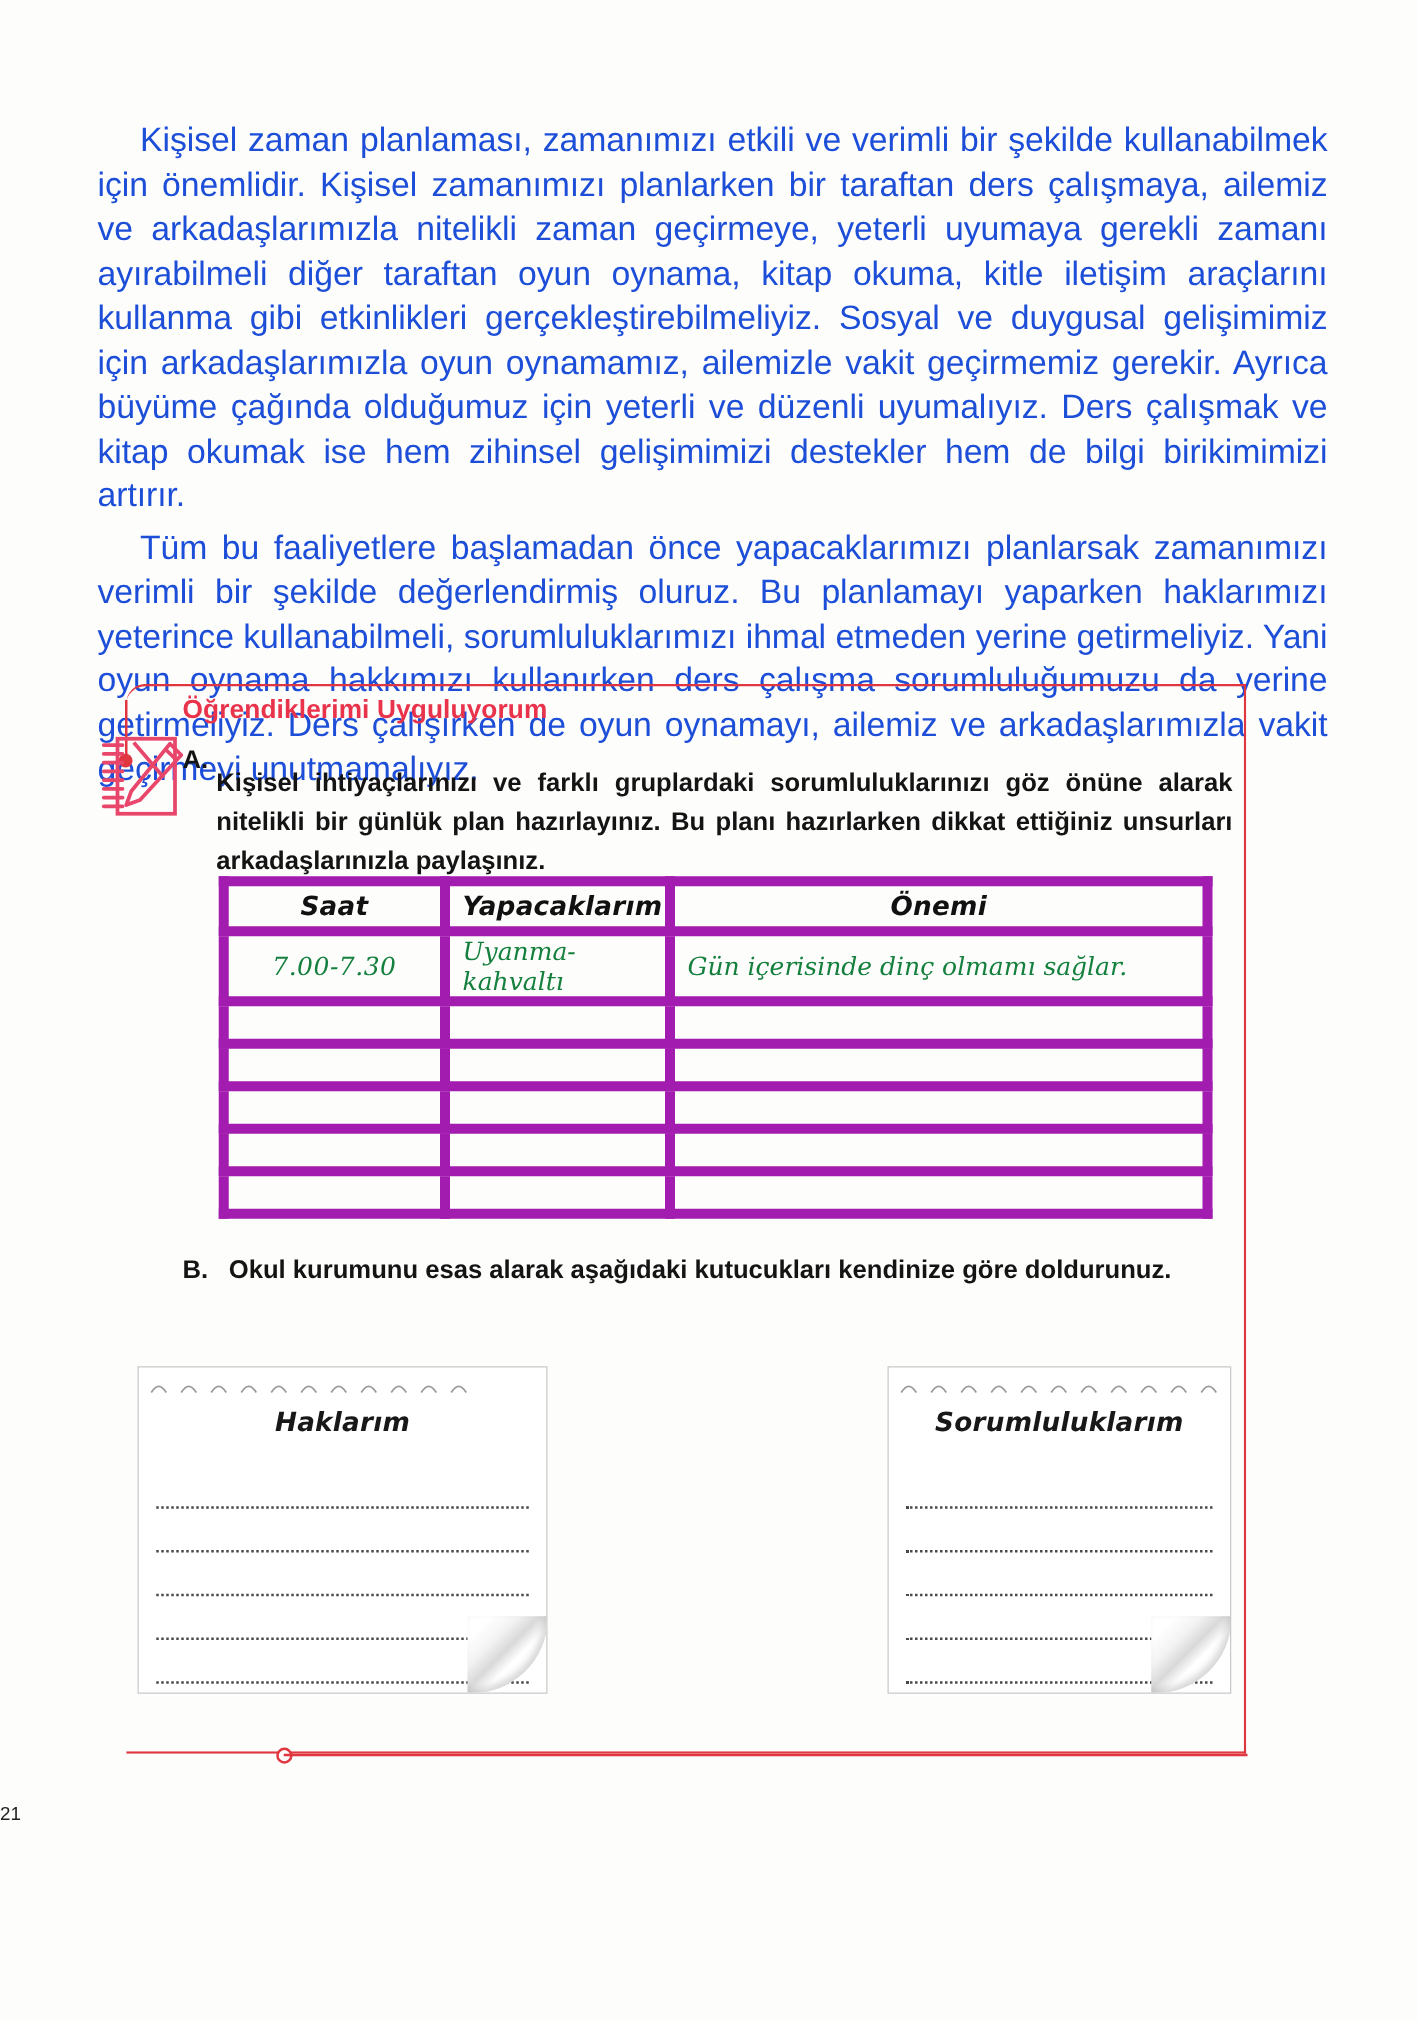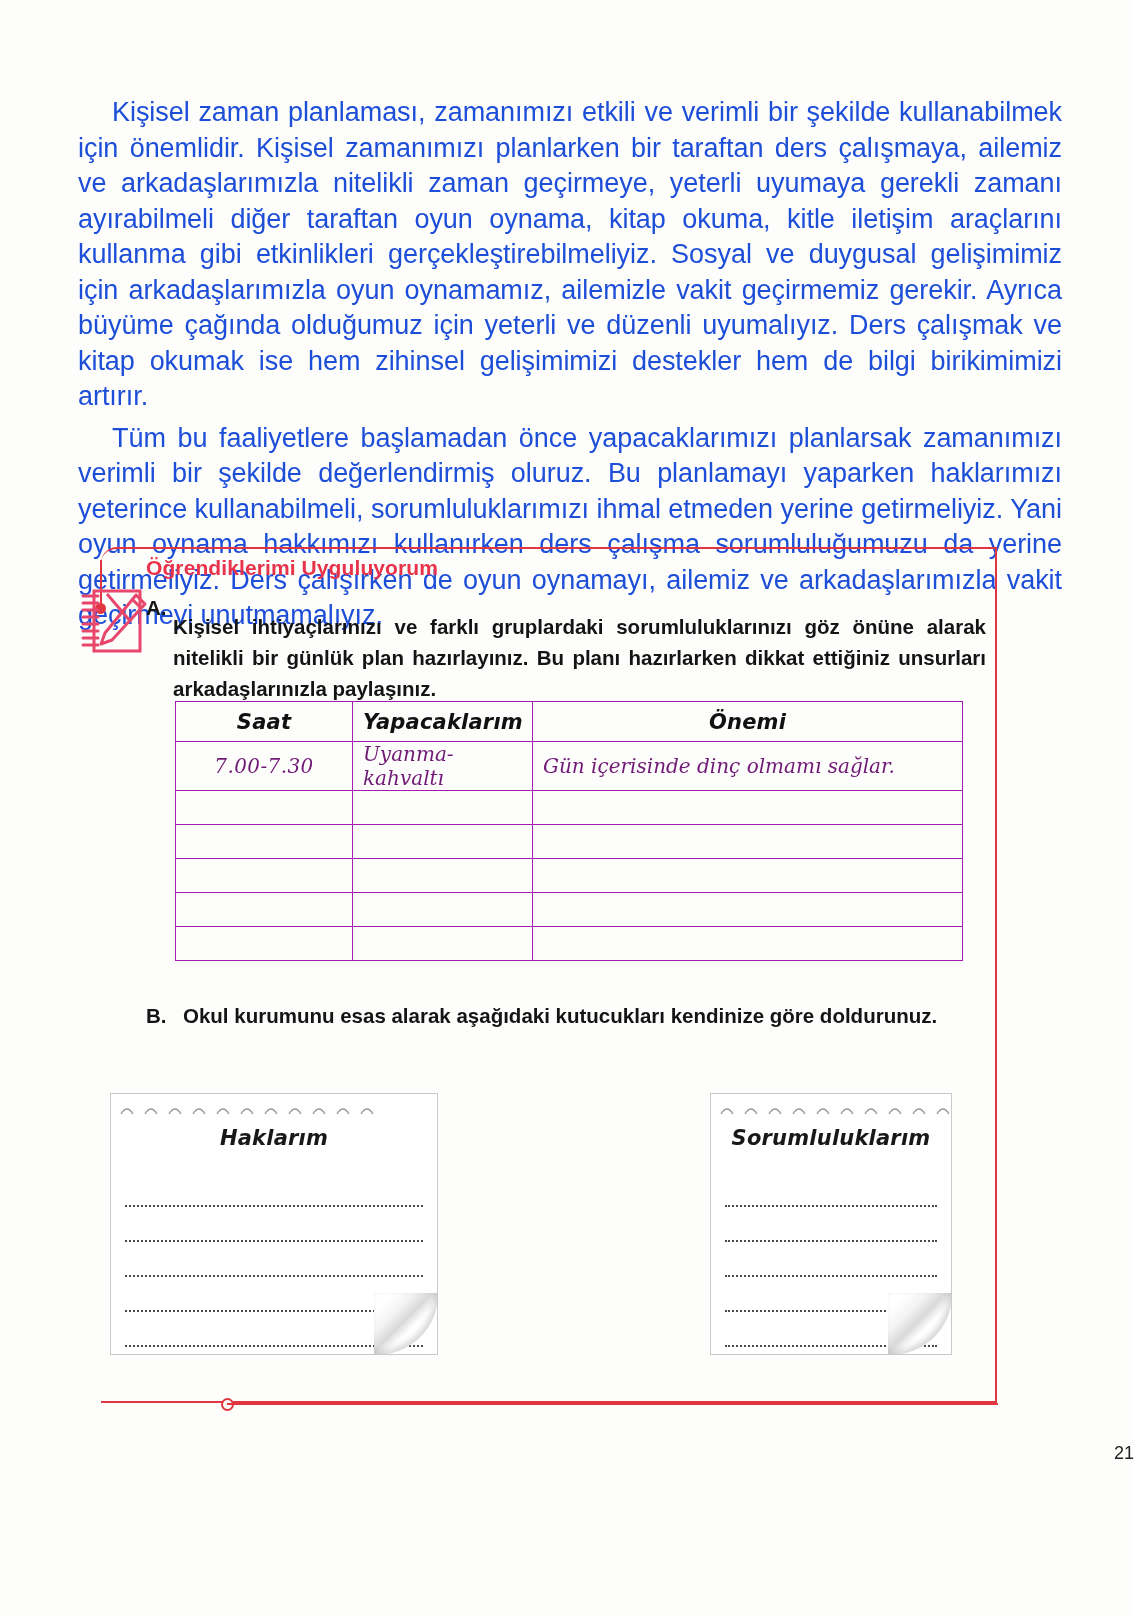--- a/index.html
+++ b/index.html
@@ -137,40 +137,40 @@
   
   .plan-table {
     position: absolute;
     left: 175px;
     top: 701px;
     width: 787px;
     border-collapse: collapse;
     table-layout: fixed;
   }
   .plan-table td, .plan-table th {
-    border: 1px solid #a21caf;
+    border: 8px solid #a21caf;
     height: 34px;
     padding: 0 10px;
     box-sizing: border-box;
   }
   .plan-table th {
     height: 40px;
     font-size: 21px;
     font-weight: bold;
     font-style: italic;
     font-family: "DejaVu Sans", sans-serif;
     color: #111;
     text-align: center;
     letter-spacing: 0.2px;
   }
   .plan-table td.filled {
     font-size: 20px;
     font-style: italic;
     font-family: "DejaVu Serif", serif;
-    color: #701a75;
+    color: #15803d;
     height: 39px;
   }
   .plan-table td.filled.c-time { text-align: center; letter-spacing: 0.4px; }
   .col-time  { width: 177px; }
   .col-todo  { width: 180px; }
   .col-why   { width: 430px; }
 
   
   .evdeki-tab {
     position: absolute;
@@ -207,21 +207,21 @@
     top: 0;
     width: 328px;
     height: 262px;
     background: #ffffff;
     border: 1px solid #c9c9c9;
     box-sizing: border-box;
     overflow: hidden;
   }
   .card.c1 { left: 0px; }
   .card.c2 { left: 295px; }
-  .card.c3 { left: 600px; width: 242px; }
+  .card.c3 { left: 600px; width: 275px; }
 
   .card .perf {
     position: absolute;
     left: 0; top: 8px;
     width: 100%;
     height: 16px;
   }
   .card .card-title {
     position: absolute;
     left: 0;
@@ -263,22 +263,22 @@
     top: 1403px;
     width: 771px;
     height: 2px;
     background: #e0363f;
   }
   .page-num {
     position: absolute;
     left: 0;
     top: 1443px;
     width: 1134px;
-    text-align: right;
-    font-size: 18px;
+    text-align: left;
+    font-size: 15px;
     color: #232323;
   }
 </style>
 </head>
 <body>
 
 <div id="page">
 
   <div class="prose">
     <p class="para indent">Kişisel zaman planlaması, zamanımızı etkili ve verimli bir şekilde kullanabilmek için önemlidir. Kişisel zamanımızı planlarken bir taraftan ders çalışmaya, ailemiz ve arkadaşlarımızla nitelikli zaman geçirmeye, yeterli uyumaya gerekli zamanı ayırabilmeli diğer taraftan oyun oynama, kitap okuma, kitle iletişim araçlarını kullanma gibi etkinlikleri gerçekleştirebilmeliyiz. Sosyal ve duygusal gelişimimiz için arkadaşlarımızla oyun oynamamız, ailemizle vakit geçirmemiz gerekir. Ayrıca büyüme çağında olduğumuz için yeterli ve düzenli uyumalıyız. Ders çalışmak ve kitap okumak ise hem zihinsel gelişimimizi destekler hem de bilgi birikimimizi artırır.</p>

